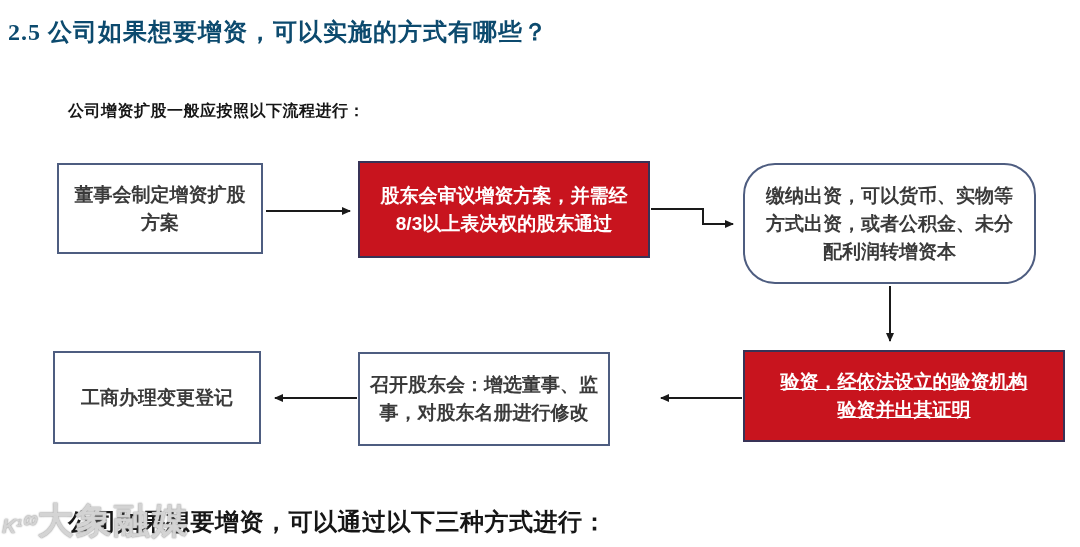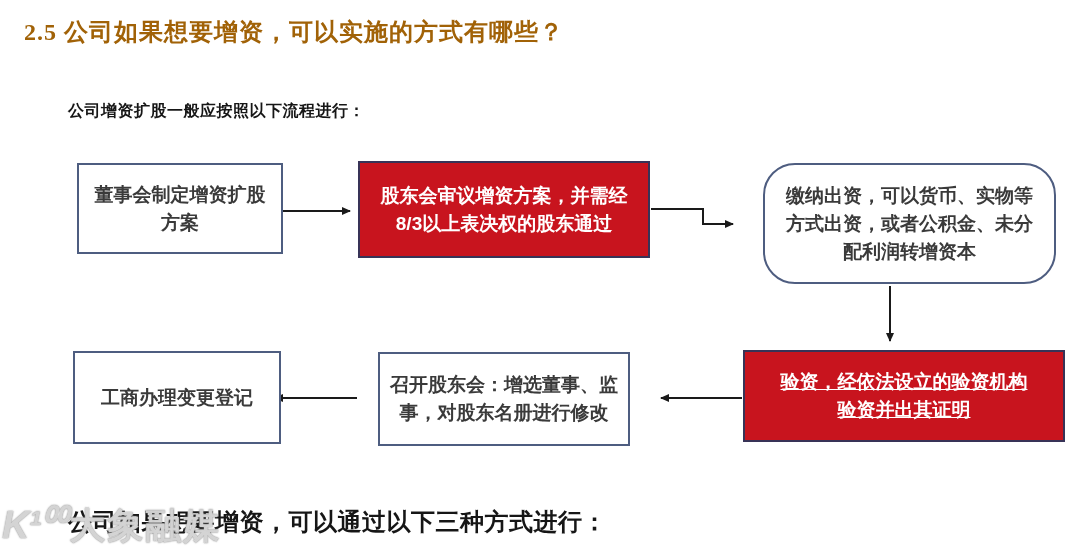--- a/index.html
+++ b/index.html
@@ -4,23 +4,23 @@
 <style>
   html, body { margin: 0; padding: 0; }
   body {
     width: 1080px; height: 547px;
     background: #ffffff;
     position: relative;
     overflow: hidden;
     font-family: "Liberation Sans", sans-serif;
   }
   .title {
-    position: absolute; left: 24px; top: 16px;
+    position: absolute; left: 8px; top: 16px;
     font-family: "Liberation Serif", "DejaVu Serif", serif;
-    font-weight: bold; font-size: 24px; color: #a16207;
+    font-weight: bold; font-size: 24px; color: #0c4a6e;
     letter-spacing: 1px;
     text-align: center;
   }
   .intro {
     position: absolute; left: 68px; top: 101px;
     font-family: "Liberation Serif", "DejaVu Serif", serif;
     font-weight: bold; font-size: 16px; color: #161616;
     letter-spacing: 0.5px;
   }
   .closing {
@@ -41,21 +41,20 @@
     text-align: center;
     font-size: 19px; font-weight: 600;
     line-height: 28px;
     box-sizing: border-box;
   }
   .box span { white-space: pre-line; }
   .box.outline {
     background: #ffffff;
     border: 2px solid #4E5D80;
     color: #3a3a3a;
-    margin-left: 20px;
   }
   .box.red {
     background: #C8141E;
     border: 2px solid #383357;
     color: #ffffff;
   }
   .b1 { left: 57px;  top: 163px; width: 206px; height: 91px; }
   .b2 { left: 358px; top: 161px; width: 292px; height: 97px; }
   .b3 { left: 743px; top: 163px; width: 293px; height: 121px; border-radius: 32px; }
   .b4 { left: 743px; top: 350px; width: 322px; height: 92px; text-decoration: underline; }
@@ -63,21 +62,21 @@
   .b6 { left: 53px;  top: 351px; width: 208px; height: 93px; }
   .watermark {
     position: absolute; left: 2px; top: 497px;
     z-index: 2;
     color: rgba(255,255,255,0.6);
     text-shadow: 0 0 2px rgba(150,150,150,0.85), 0 0 1px rgba(120,120,120,0.9);
     white-space: nowrap;
     pointer-events: none;
   }
   .wm-logo {
-    font-size: 38px; font-weight: bold;
+    font-size: 20px; font-weight: bold;
     font-style: italic;
     letter-spacing: -1px;
   }
   .wm-text {
     font-size: 36px; font-weight: bold;
     letter-spacing: 2px;
   }
 </style>
 </head>
 <body>

